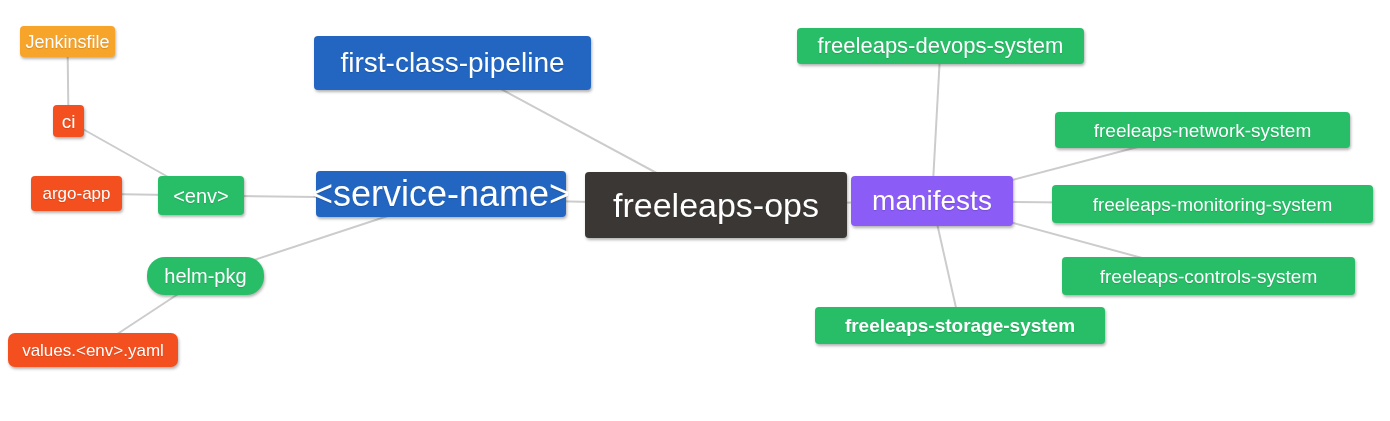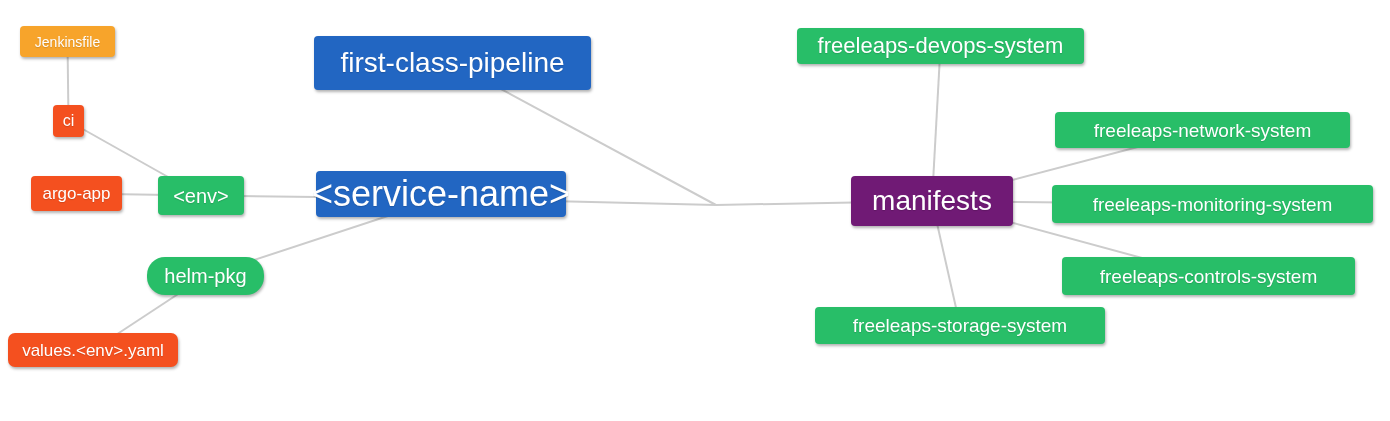--- a/index.html
+++ b/index.html
@@ -55,55 +55,58 @@
       <line x1="93" y1="350" x2="205.5" y2="276" stroke="#cccccc" stroke-width="2"></line>
       <line x1="452.5" y1="63" x2="716" y2="205" stroke="#cccccc" stroke-width="2"></line>
       <line x1="441" y1="198.5" x2="716" y2="205" stroke="#cccccc" stroke-width="2"></line>
       <line x1="716" y1="205" x2="932" y2="201" stroke="#cccccc" stroke-width="2"></line>
       <line x1="932" y1="201" x2="940.5" y2="46" stroke="#cccccc" stroke-width="2"></line>
       <line x1="932" y1="201" x2="1202.5" y2="130" stroke="#cccccc" stroke-width="2"></line>
       <line x1="932" y1="201" x2="1212.5" y2="204" stroke="#cccccc" stroke-width="2"></line>
       <line x1="932" y1="201" x2="1208.5" y2="276" stroke="#cccccc" stroke-width="2"></line>
       <line x1="932" y1="201" x2="960" y2="325.5" stroke="#cccccc" stroke-width="2"></line>
     </svg>
-<div class="node" style="left: 20px; top: 26px; width: 95px; height: 31px; background: rgb(247, 164, 43); font-size: 14px;">
+<div class="node" style="left: 20px; top: 26px; width: 95px; height: 31px; background: rgb(247, 164, 43); font-size: 18px;">
       <span class="node-label">Jenkinsfile</span>
     </div>
-    <div class="node" style="left: 53px; top: 105px; width: 31px; height: 32px; background: rgb(244, 80, 31); font-size: 16px;">
+    <div class="node" style="left: 53px; top: 105px; width: 31px; height: 32px; background: rgb(244, 80, 31); font-size: 19px;">
       <span class="node-label">ci</span>
     </div>
     <div class="node" style="left: 31px; top: 176px; width: 91px; height: 35px; background: rgb(244, 80, 31); font-size: 17px;">
       <span class="node-label">argo-app</span>
     </div>
     <div class="node" style="left: 158px; top: 176px; width: 86px; height: 39px; background: rgb(40, 190, 104); font-size: 20px; text-align: center;">
       <span class="node-label">&lt;env&gt;</span>
     </div>
     <div class="node" style="left: 147px; top: 257px; width: 117px; height: 38px; background: rgb(40, 190, 104); font-size: 20px; border-radius: 18px;">
       <span class="node-label">helm-pkg</span>
     </div>
     <div class="node" style="left: 8px; top: 333px; width: 170px; height: 34px; background: rgb(244, 80, 31); font-size: 17px; border-radius: 7px;">
       <span class="node-label">values.&lt;env&gt;.yaml</span>
     </div>
     <div class="node" style="left: 314px; top: 36px; width: 277px; height: 54px; background: rgb(34, 102, 194); font-size: 28px;">
       <span class="node-label">first-class-pipeline</span>
     </div>
     <div class="node" style="left: 316px; top: 171px; width: 250px; height: 46px; background: rgb(34, 102, 194); font-size: 36px;">
       <span class="node-label">&lt;service-name&gt;</span>
     </div>
-    <div class="node" style="left: 851px; top: 176px; width: 162px; height: 50px; background: #701a75; font-size: 28px;">
+    <div class="node" style="left: 585px; top: 172px; width: 262px; height: 66px; background: rgb(59, 55, 53); font-size: 34px;">
+      <span class="node-label">freeleaps-ops</span>
+    </div>
+    <div class="node" style="left: 851px; top: 176px; width: 162px; height: 50px; background: #8b5cf6; font-size: 28px;">
       <span class="node-label">manifests</span>
     </div>
     <div class="node" style="left: 797px; top: 28px; width: 287px; height: 36px; background: rgb(40, 190, 104); font-size: 22px;">
       <span class="node-label">freeleaps-devops-system</span>
     </div>
     <div class="node" style="left: 1055px; top: 112px; width: 295px; height: 36px; background: rgb(40, 190, 104); font-size: 19px;">
       <span class="node-label">freeleaps-network-system</span>
     </div>
     <div class="node" style="left: 1052px; top: 185px; width: 321px; height: 38px; background: rgb(40, 190, 104); font-size: 19px;">
       <span class="node-label">freeleaps-monitoring-system</span>
     </div>
     <div class="node" style="left: 1062px; top: 257px; width: 293px; height: 38px; background: rgb(40, 190, 104); font-size: 19px;">
       <span class="node-label">freeleaps-controls-system</span>
     </div>
-    <div class="node" style="left: 815px; top: 307px; width: 290px; height: 37px; background: rgb(40, 190, 104); font-size: 19px;">
+    <div class="node" style="left: 815px; top: 307px; width: 290px; height: 37px; background: rgb(40, 190, 104); font-size: 19px; font-weight: bold;">
       <span class="node-label">freeleaps-storage-system</span>
     </div>
   </div>
 
 </body></html>

